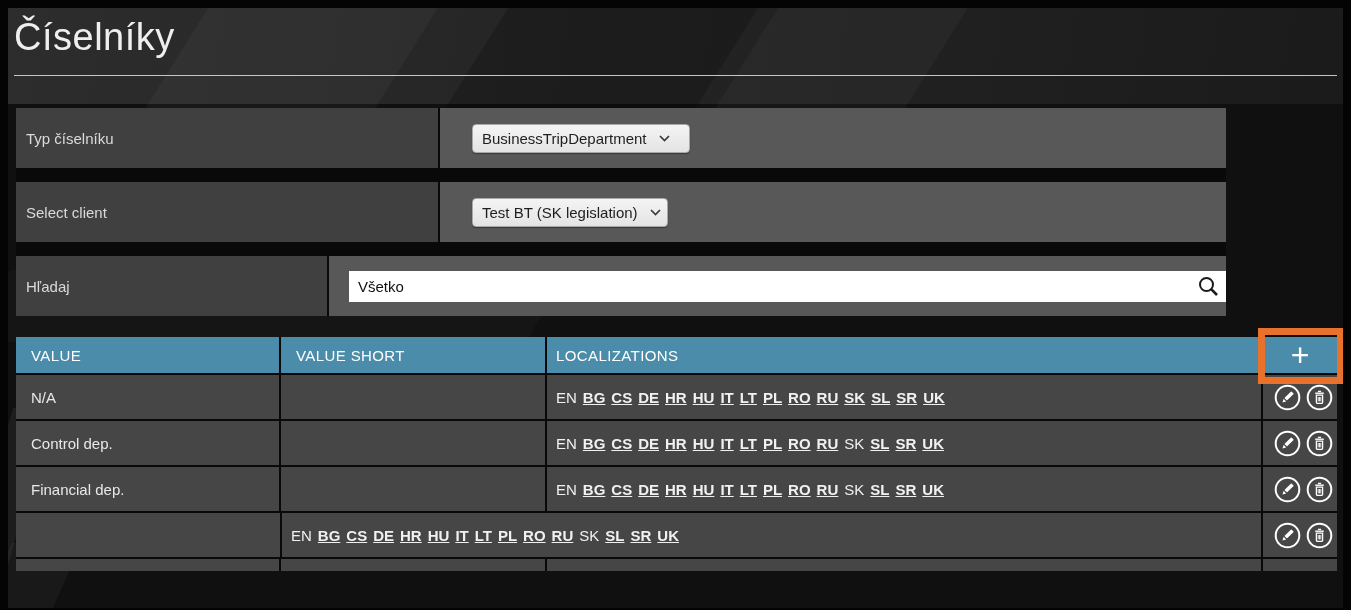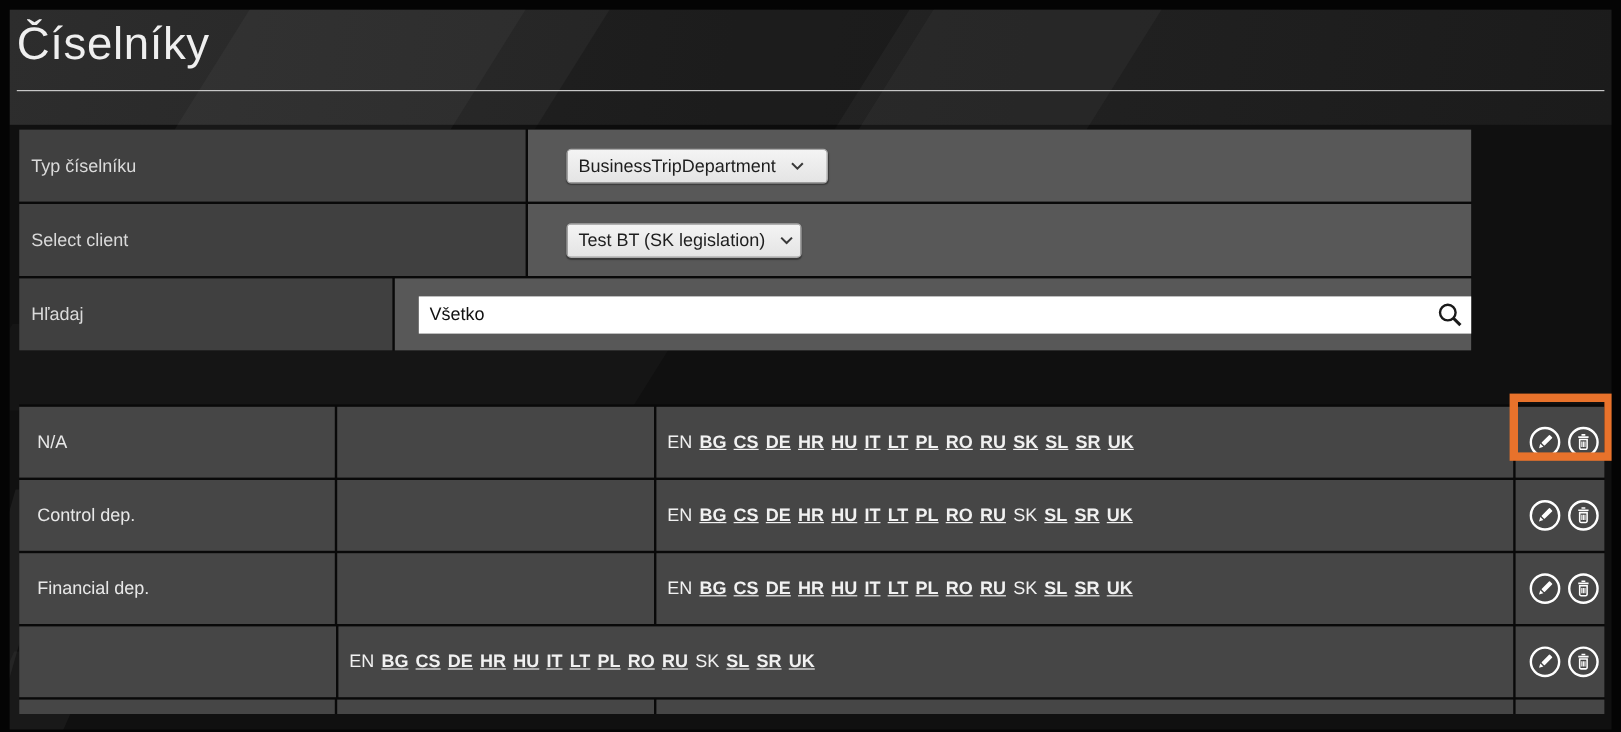--- a/index.html
+++ b/index.html
@@ -18,21 +18,21 @@
   .d4 { left: -20px; top: 262px; width: 560px; height: 72px; background: rgba(255,255,255,0.025); transform: skewX(-32deg); }
   .d5 { left: -18px; top: 400px; width: 40px; height: 160px; background: rgba(255,255,255,0.055); transform: skewX(-16deg); }
   .d6 { left: -14px; top: 535px; width: 70px; height: 80px; background: rgba(255,255,255,0.04); transform: skewX(-24deg); }
 
   .page-title { position: absolute; left: 6px; top: 8px; z-index: 2;
     font-size: 38px; font-weight: 300; letter-spacing: 0.5px; color: #efefef; }
   .title-divider { position: absolute; left: 6px; top: 67px; width: 1323px; height: 1px; background: #c6c6c6; z-index: 2; }
 
   
   .form { position: absolute; left: 8px; top: 100px; width: 1210px; z-index: 2;
-    display: flex; flex-direction: column; gap: 2px; background: #090909; }
+    display: flex; flex-direction: column; gap: 14px; background: #090909; }
   .form-row { display: flex; gap: 2px; height: 60px; }
   .cell-label { width: 422px; background: #404040; display: flex; align-items: center;
     padding-left: 10px; font-size: 15px; color: #dadada; }
   .cell-value { flex: 1; background: #585858; display: flex; align-items: center; position: relative; padding-left: 20px; }
 
   .select { margin-left: 12px; height: 29px; border-radius: 4px;
     background: linear-gradient(#f4f4f4, #e4e4e4); border: 1px solid #a9a9a9;
     display: flex; align-items: center; padding: 0 9px; cursor: pointer;
     box-shadow: 0 1px 1px rgba(0,0,0,0.35); }
   .select .sel-text { font-size: 15px; color: #1e1e1e; white-space: nowrap; }
@@ -44,21 +44,21 @@
   .search-input { width: 100%; height: 100%; border: none; outline: none; background: #fff;
     font-family: "Liberation Sans", sans-serif; font-size: 15px; color: #111; padding: 0 34px 0 9px; }
   .search-icon { position: absolute; right: 6px; top: 4px; width: 23px; height: 23px; cursor: pointer; }
 
   
   .table { position: absolute; left: 8px; top: 329px; width: 1321px; z-index: 2;
     background: #090909; display: flex; flex-direction: column; }
   .thead { display: flex; gap: 2px; height: 36px; }
   .th { background: #4a8ca9; color: #fff; font-size: 15px; letter-spacing: 0.4px;
     display: flex; align-items: center; padding-left: 15px; }
-  .trow { display: flex; gap: 2px; height: 59px; margin-top: 2px; }
+  .trow { display: flex; gap: 2px; height: 44px; margin-top: 2px; }
   .td { background: #464646; color: #e8e8e8; font-size: 15px; display: flex; align-items: center; }
   .col-value { width: 263px; padding-left: 15px; }
   .col-short { width: 264px; padding-left: 15px; }
   .col-loc { flex: 1; padding-left: 9px; gap: 6px; }
   .col-act { width: 74px; justify-content: center; gap: 5px; padding-left: 6px; }
   .th.col-act { padding-left: 0; justify-content: center; }
   .add-btn { background: none; border: none; cursor: pointer; color: #fff;
     font-size: 32px; font-weight: 300; line-height: 30px; font-family: "Liberation Sans", sans-serif; }
   .loc { color: #f1f1f1; text-decoration: none; }
   .loc-link { text-decoration: underline; cursor: pointer; font-weight: bold; }
@@ -116,20 +116,28 @@
             <svg class="search-icon" viewBox="0 0 23 23">
               <circle cx="9.5" cy="9.5" r="6.5" fill="none" stroke="#1a1a1a" stroke-width="2"></circle>
               <line x1="14.2" y1="14.2" x2="20" y2="20" stroke="#1a1a1a" stroke-width="2.6"></line>
             </svg>
           </div>
         </div>
       </div>
     </div>
 
     <div class="table">
+      <div class="thead">
+        <div class="th col-value">VALUE</div>
+        <div class="th col-short">VALUE SHORT</div>
+        <div class="th col-loc">LOCALIZATIONS</div>
+        <div class="th col-act">
+          <button class="add-btn">+</button>
+        </div>
+      </div>
       <div>
           <div class="trow">
     <div class="td col-value">N/A</div>
     <div class="td col-short"></div>
     <div class="td col-loc">
               <span class="loc">EN</span>
               <span class="loc loc-link">BG</span>
               <span class="loc loc-link">CS</span>
               <span class="loc loc-link">DE</span>
               <span class="loc loc-link">HR</span>

